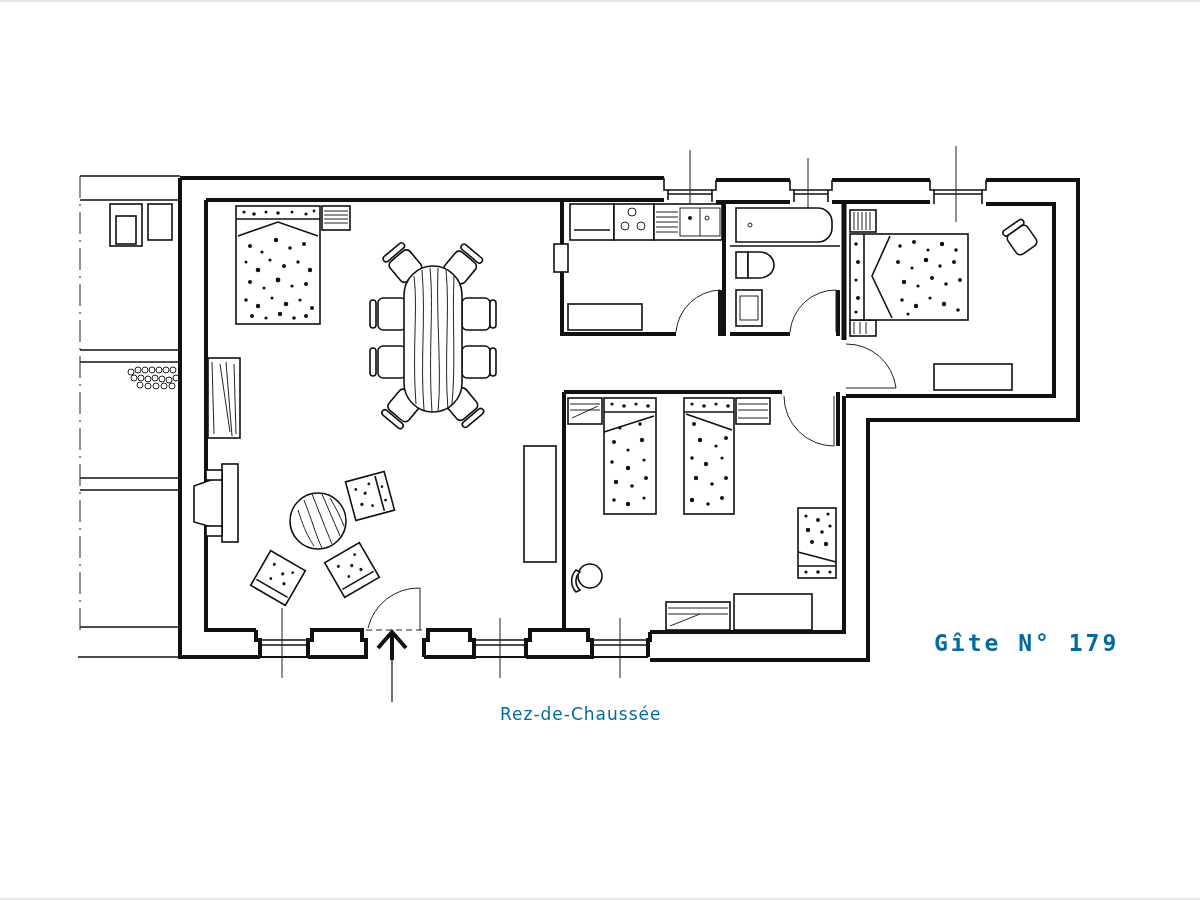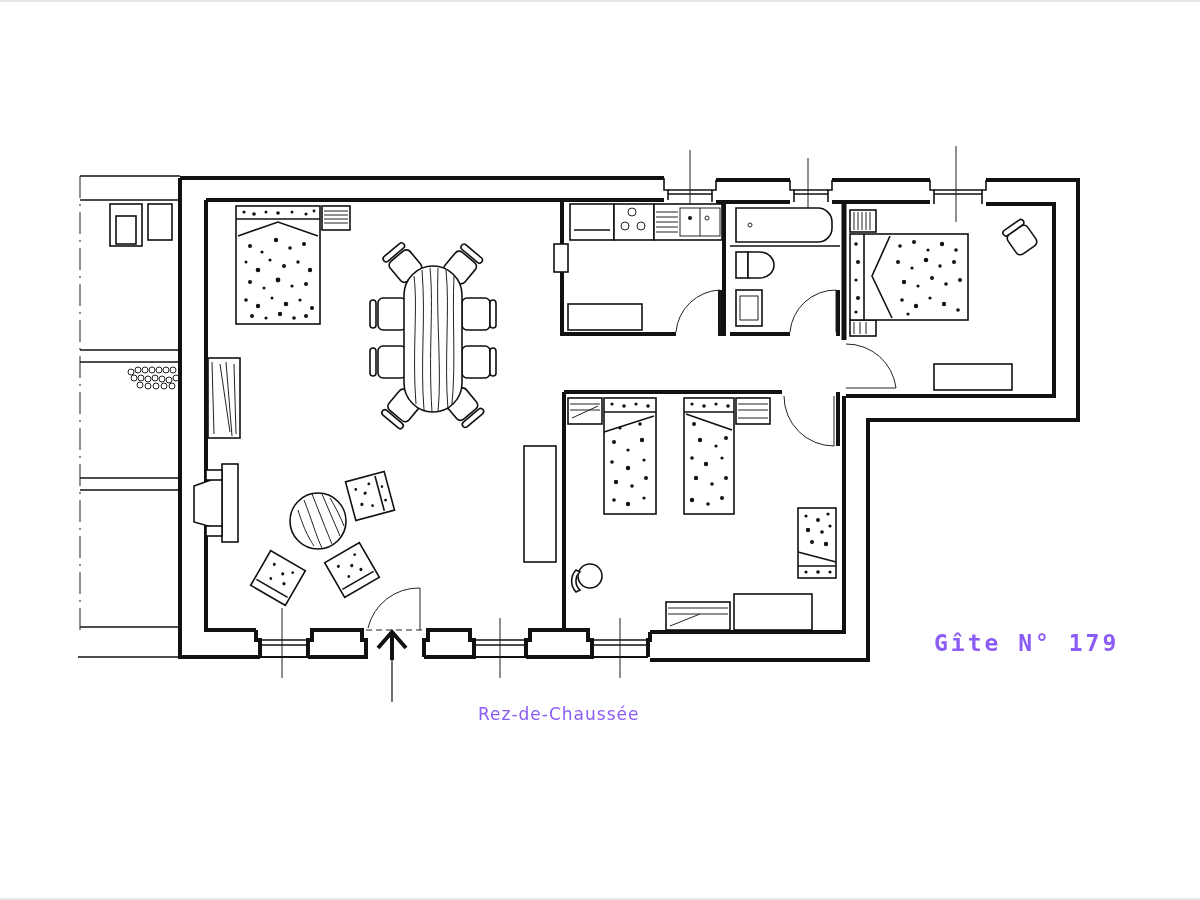--- a/index.html
+++ b/index.html
@@ -3,22 +3,22 @@
 <meta charset="utf-8">
 <style>
   html, body { margin: 0; padding: 0; background: #ffffff; }
   body { width: 1200px; height: 900px; position: relative; overflow: hidden; font-family: "DejaVu Sans", sans-serif; }
   #plan { position: absolute; left: 0; top: 0; width: 1200px; height: 900px; }
   .wall { fill: none; stroke: #111; stroke-width: 4; }
   .thin { fill: none; stroke: #111; stroke-width: 1.6; }
   .hair { fill: none; stroke: #222; stroke-width: 1; }
   .fill-w { fill: #fff; stroke: #111; stroke-width: 1.6; }
   .dot { fill: #111; }
-  .title-label { position: absolute; left: 934px; top: 630px; font-family: "DejaVu Sans Mono", monospace; font-size: 23px; font-weight: bold; color: #8b5cf6; letter-spacing: 3px; }
-  .floor-label { position: absolute; left: 478px; top: 704px; font-family: "DejaVu Sans", sans-serif; font-size: 17px; color: #8b5cf6; letter-spacing: 1px; }
+  .title-label { position: absolute; left: 934px; top: 630px; font-family: "DejaVu Sans Mono", monospace; font-size: 23px; font-weight: bold; color: #0369a1; letter-spacing: 3px; }
+  .floor-label { position: absolute; left: 500px; top: 704px; font-family: "DejaVu Sans", sans-serif; font-size: 17px; color: #0369a1; letter-spacing: 1px; }
   .top-rule { position: absolute; left: 0; top: 0; width: 1200px; height: 2px; background: #e4e4e4; }
   .bottom-rule { position: absolute; left: 0; bottom: 0; width: 1200px; height: 2px; background: #e8e8e8; }
 </style>
 </head>
 <body>
 
 <div class="top-rule"></div>
 
 <svg id="plan" viewBox="0 0 1200 900" xmlns="http://www.w3.org/2000/svg">
 

